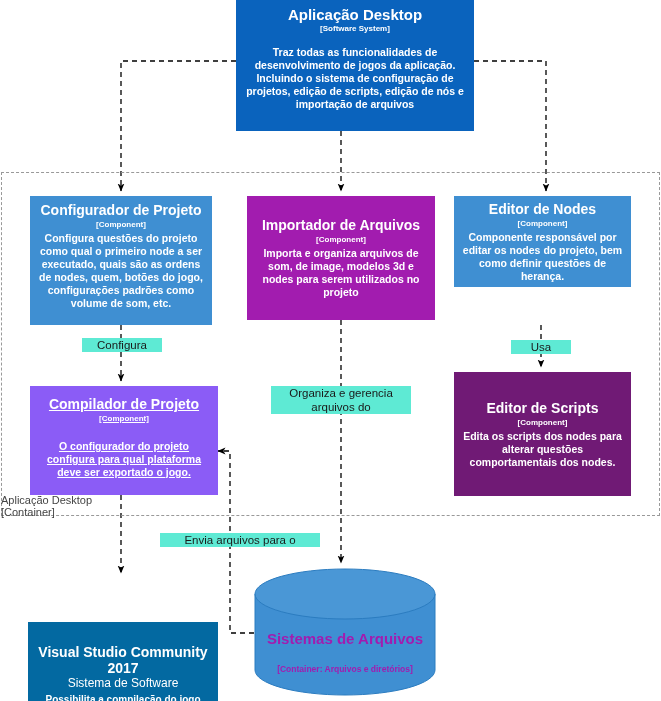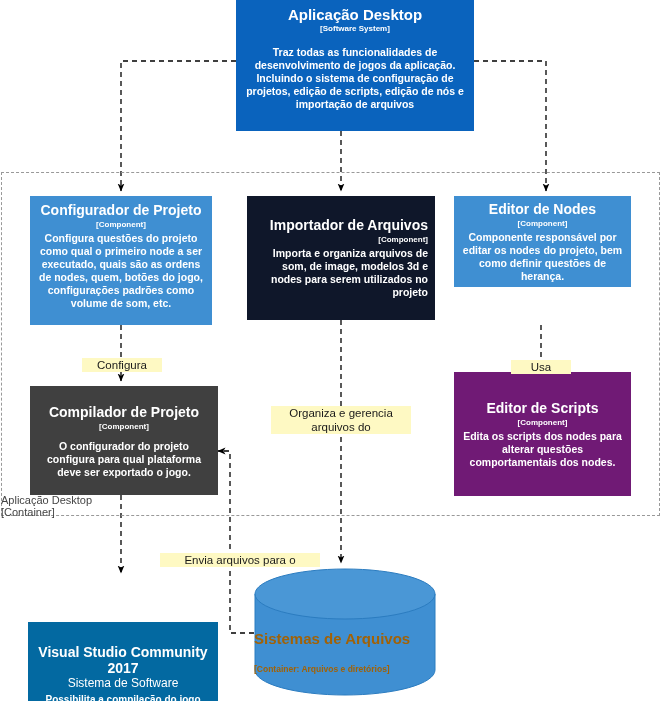--- a/index.html
+++ b/index.html
@@ -79,41 +79,41 @@
     flex-direction: column;
     justify-content: center;
   }
   .db {
     position: absolute;
   }
   .db .db-text {
     position: absolute;
     left: 0;
     right: 0;
-    color: #a16207;
+    text-align: center;
+    color: #a21caf;
   }
   .db .db-title {
     font-size: 15px;
     font-weight: bold;
     line-height: 18px;
   }
   .db .db-sub {
     font-size: 8.5px;
     font-weight: bold;
     line-height: 11px;
   }
   .edge-label {
     position: absolute;
     font-size: 11.5px;
     color: #1a1a1a;
     line-height: 14px;
     text-align: center;
-    background: #fef9c3;
+    background: #5eead4;
     white-space: pre-line;
-    margin-top: 20px;
   }
 </style>
 </head>
 <body>
 
 <div id="canvas">
 
   <svg class="edges" viewBox="0 0 661 701">
     <defs>
       <marker id="arrowhead" markerWidth="9" markerHeight="9" refX="7.5" refY="4" orient="auto" markerUnits="userSpaceOnUse">
@@ -149,42 +149,42 @@
     <div class="subtitle">[Software System]</div>
     <div class="desc">Traz todas as funcionalidades de desenvolvimento de jogos da aplicação. Incluindo o sistema de configuração de projetos, edição de scripts, edição de nós e importação de arquivos</div>
   </div>
 
   <div class="node" style="left:30px; top:196px; width:182px; height:129px; background:#3f8fd2;">
     <div class="title">Configurador de Projeto</div>
     <div class="subtitle">[Component]</div>
     <div class="desc">Configura questões do projeto como qual o primeiro node a ser executado, quais são as ordens de nodes, quem, botões do jogo, configurações padrões como volume de som, etc.</div>
   </div>
 
-  <div class="node flexmid" style="left:247px; top:196px; width:188px; height:124px; background:#0f172a;text-align:right;">
+  <div class="node flexmid" style="left:247px; top:196px; width:188px; height:124px; background:#a21caf;">
     <div class="title">Importador de Arquivos</div>
     <div class="subtitle">[Component]</div>
     <div class="desc">Importa e organiza arquivos de som, de image, modelos 3d e nodes para serem utilizados no projeto</div>
   </div>
 
   <div class="node flexmid" style="left:454px; top:196px; width:177px; height:91px; background:#3f8fd2;">
     <div class="title">Editor de Nodes</div>
     <div class="subtitle">[Component]</div>
     <div class="desc">Componente responsável por editar os nodes do projeto, bem como definir questões de herança.</div>
   </div>
 
   <div class="node flexmid" style="left:454px; top:372px; width:177px; height:124px; background:#701a75;">
     <div class="title">Editor de Scripts</div>
     <div class="subtitle">[Component]</div>
     <div class="desc">Edita os scripts dos nodes para alterar questões comportamentais dos nodes.</div>
   </div>
 
-  <div class="node" style="left:30px; top:386px; width:188px; height:109px; background:#404040; padding-top:18px;">
+  <div class="node" style="left:30px; top:386px; width:188px; height:109px; background:#8b5cf6; padding-top:10px;text-decoration:underline;">
     <div class="title">Compilador de Projeto</div>
     <div class="subtitle">[Component]</div>
-    <div class="desc" style="margin-top:8px;">O configurador do projeto configura para qual plataforma deve ser exportado o jogo.</div>
+    <div class="desc" style="margin-top:16px;">O configurador do projeto configura para qual plataforma deve ser exportado o jogo.</div>
   </div>
 
   <div class="node external flexmid" style="left:28px; top:578px; width:190px; height:118px;">
     <div class="title">Visual Studio Community 2017</div>
     <div class="subtitle">Sistema de Software</div>
     <div class="desc">Possibilita a compilação do jogo para o sistema operacional windows</div>
   </div>
 
   <div class="db" style="left:254px; top:568px; width:182px; height:128px;">
     <svg width="182" height="128" viewBox="0 0 182 128">

